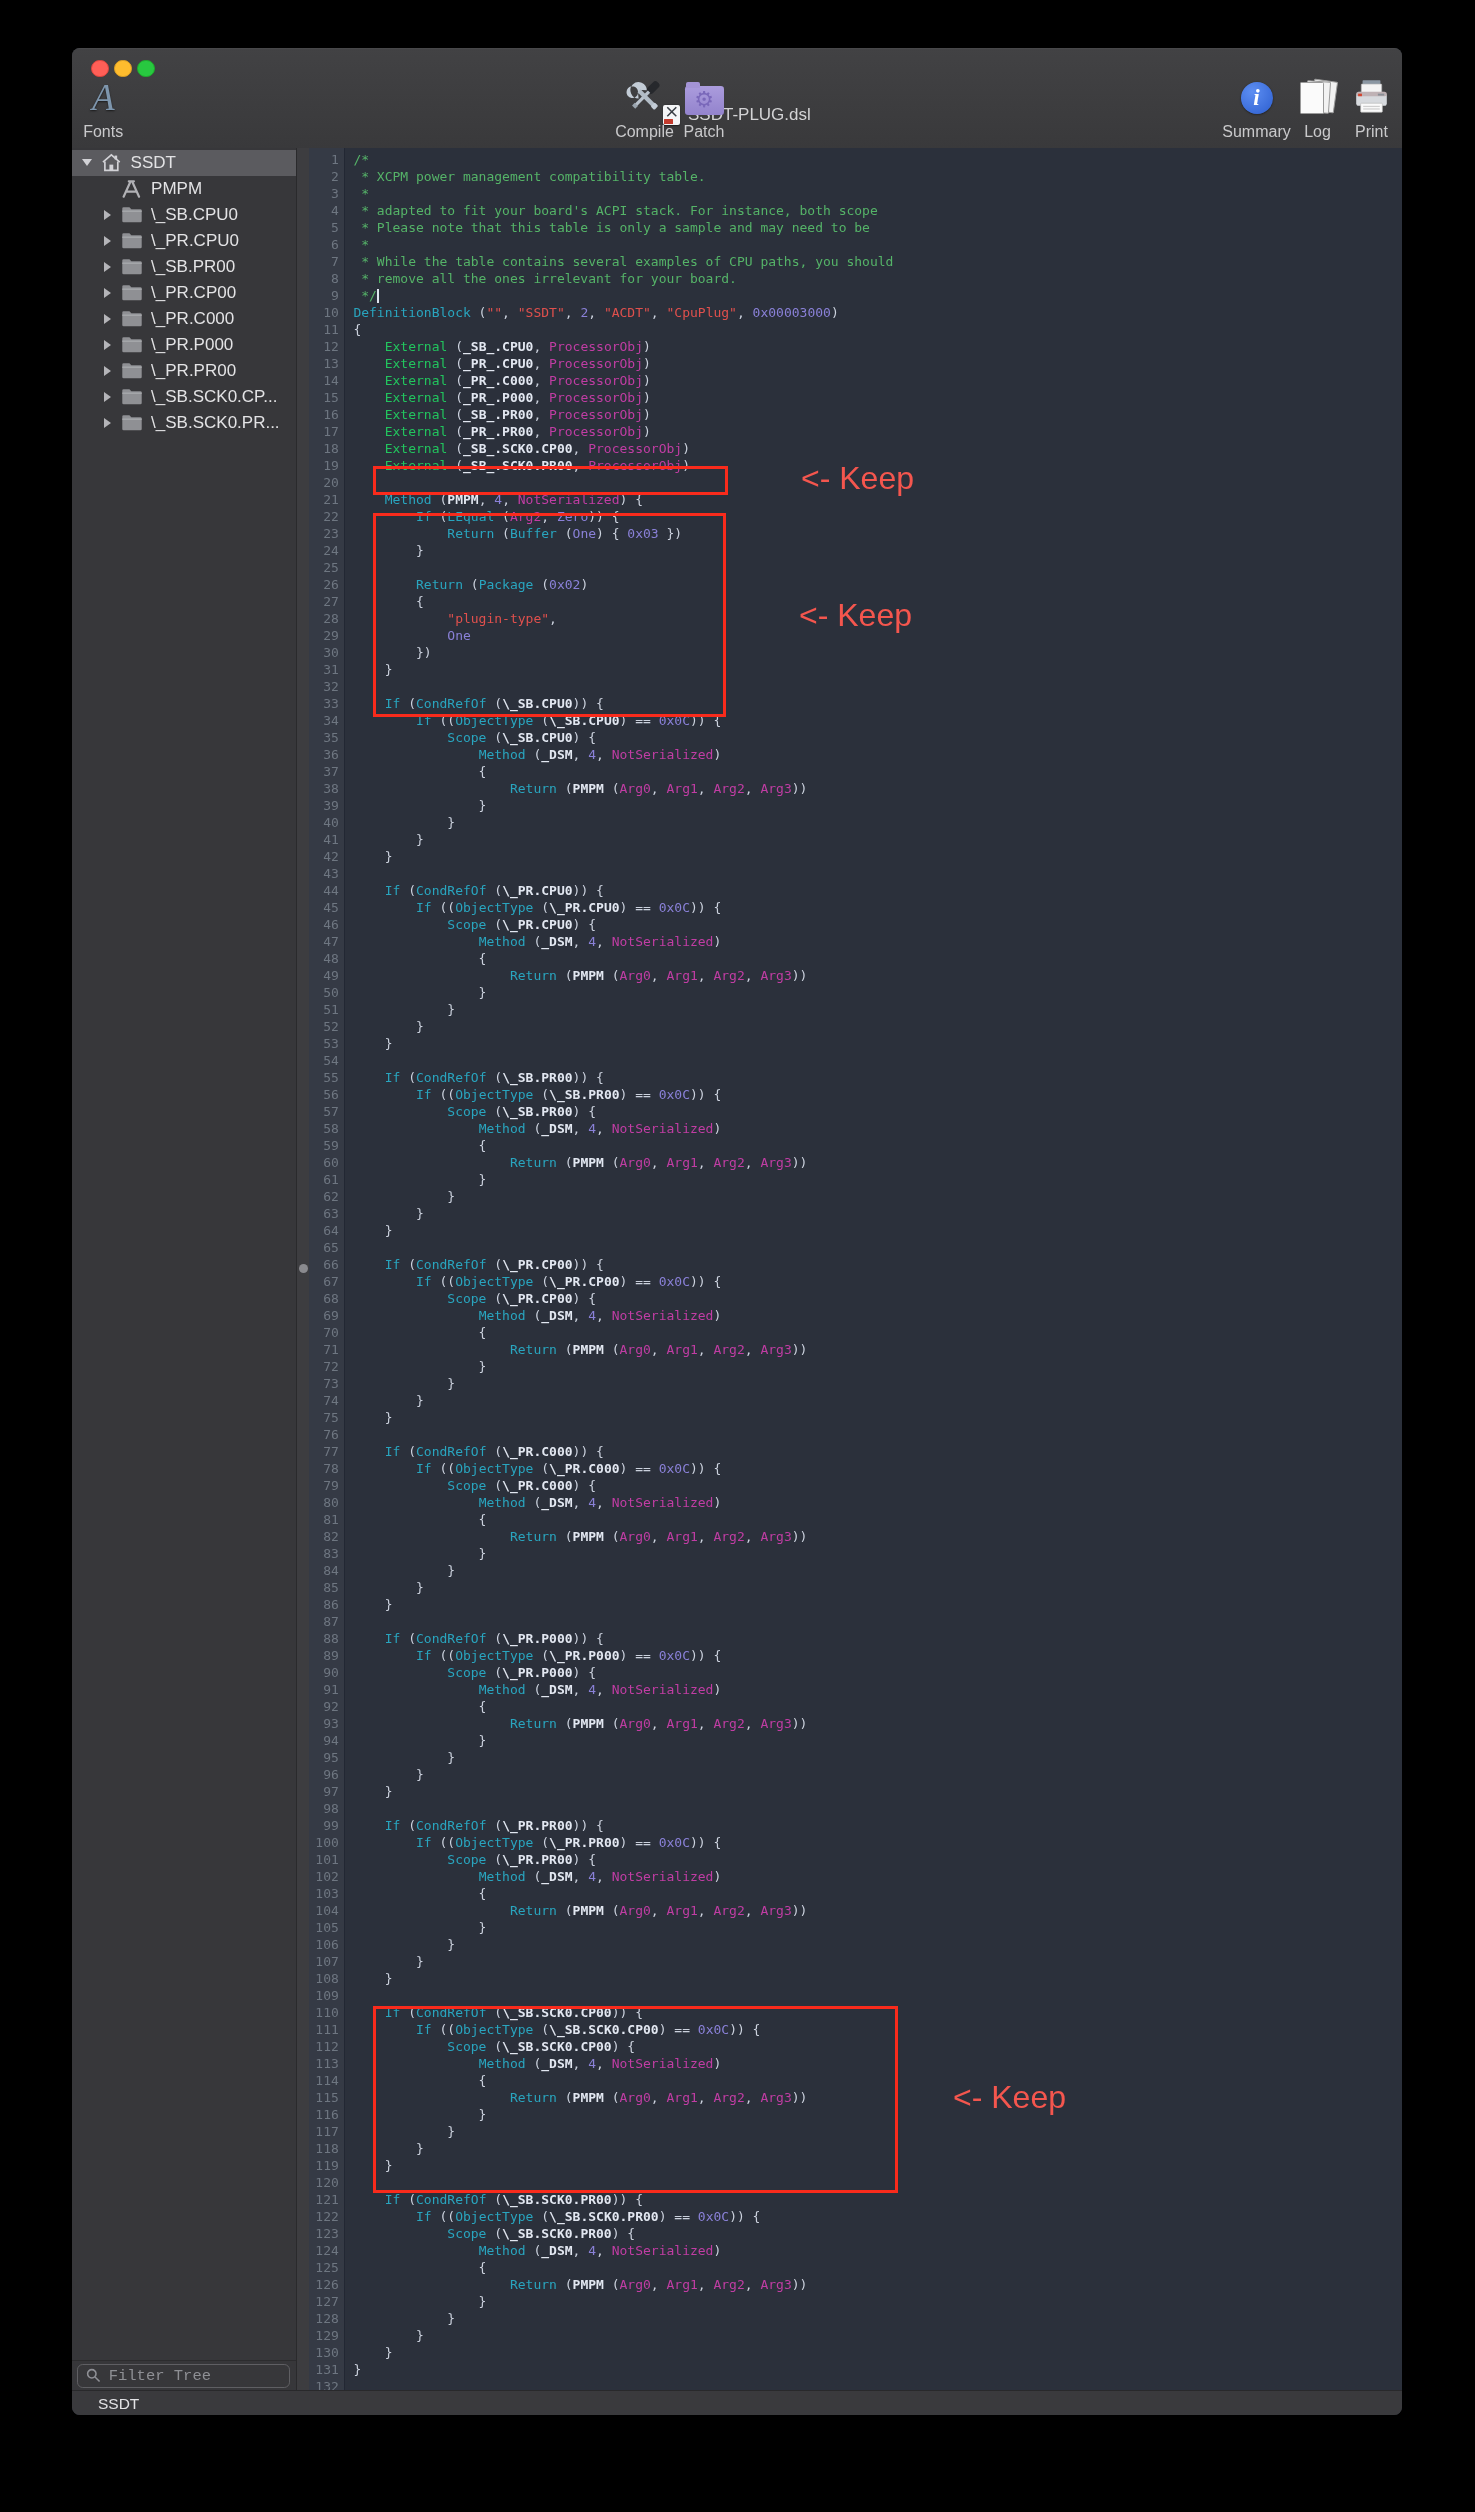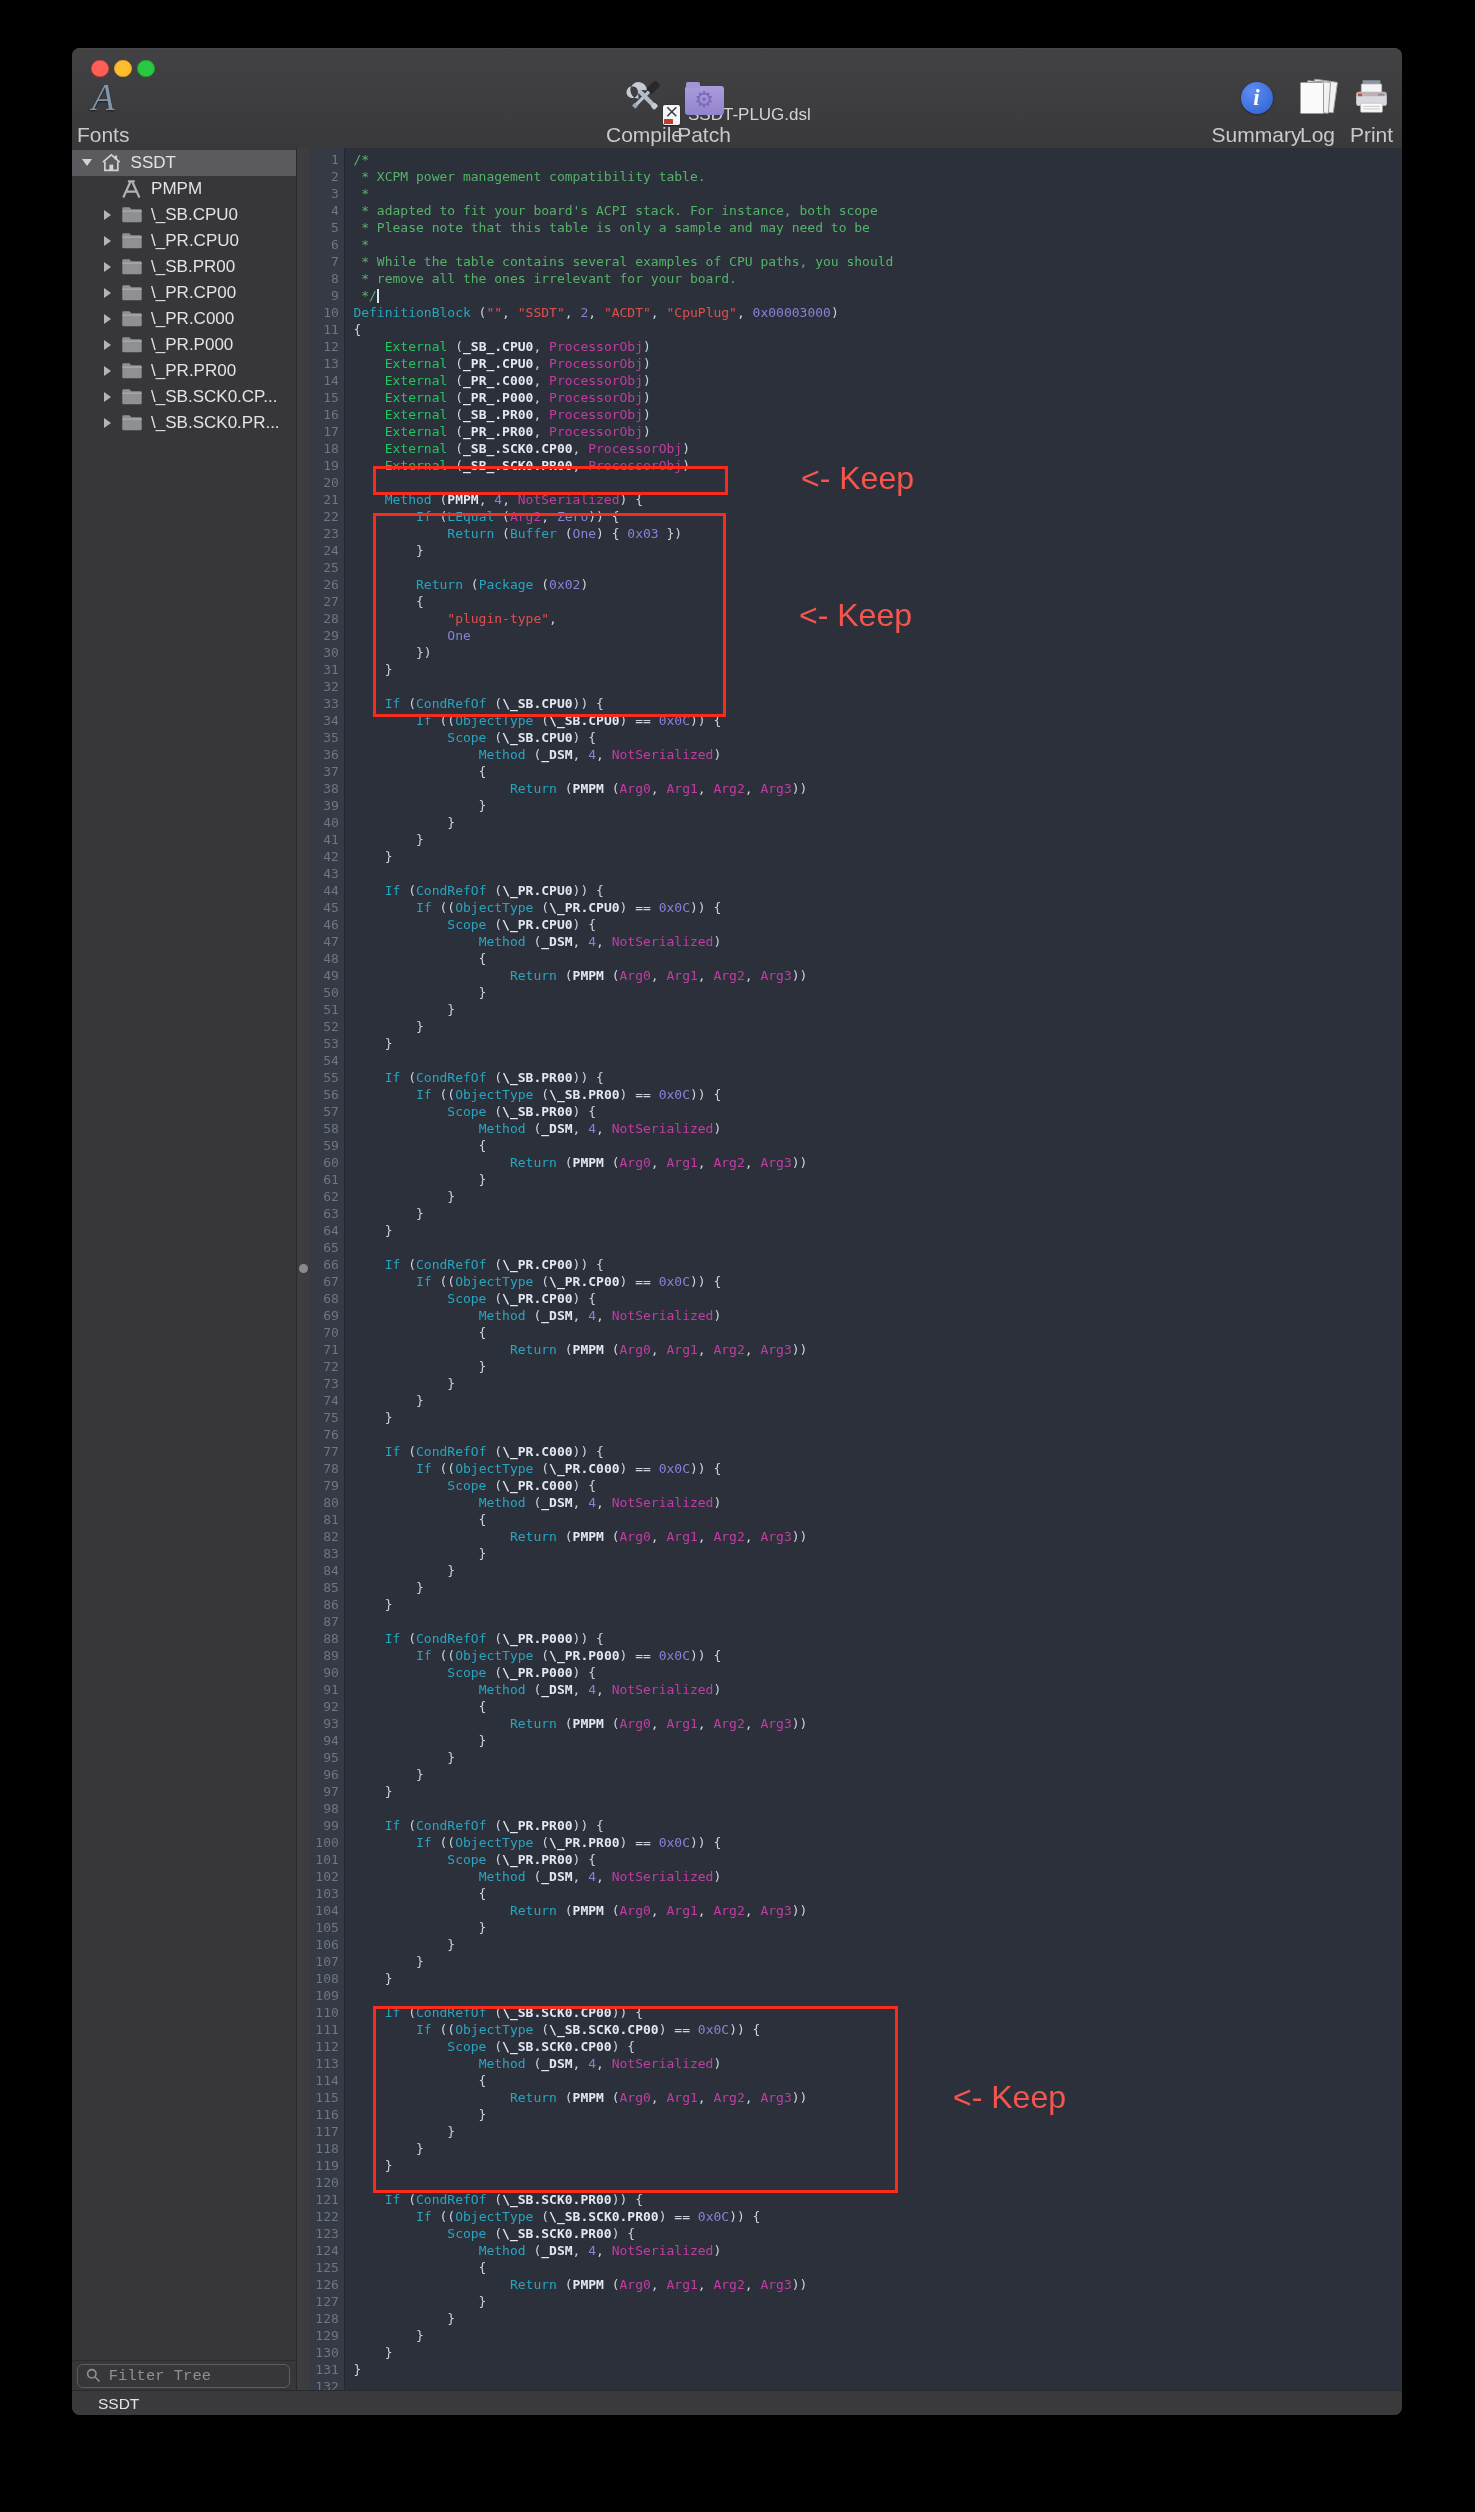--- a/index.html
+++ b/index.html
@@ -17,21 +17,21 @@
   .t-min{left:42px;background:#febc2e;border:0.6px solid #dea123;}
   .t-zoom{left:65px;background:#28c840;border:0.6px solid #1dad2b;}
   .titlebar{position:absolute;top:3.9px;left:0;right:0;height:30px;display:flex;
             align-items:center;justify-content:center;gap:7.8px;margin-top:48px;}
   .doc-icon{width:17px;height:20.7px;background:#f4f5f7;border-radius:1.9px;position:relative;box-shadow:0 0.6px 1.3px rgba(0,0,0,.5);}
   .doc-icon .scribble{position:absolute;left:2.6px;top:1.9px;width:11.6px;height:11.6px;}
   .doc-icon .dsl{position:absolute;left:1.3px;bottom:1.3px;width:8.4px;height:5.2px;background:#c23b2e;border-radius:0.6px;}
   .title-text{color:#d3d3d5;font-size:17px;}
   .tb-item{position:absolute;top:28.4px;display:flex;flex-direction:column;align-items:center;}
   .tb-icon{height:43px;display:flex;align-items:center;justify-content:center;}
-  .tb-label{margin-top:3.9px;font-size:21px;color:#c9c9cb;}
+  .tb-label{margin-top:3.9px;font-size:16px;color:#c9c9cb;}
   .fonts-a{font-family:"Liberation Serif",serif;font-style:italic;font-size:37px;color:#7e96ad;
            text-shadow:0 1.3px 1.9px rgba(0,0,0,.6);line-height:39px;}
   .patch-folder{width:39px;height:28.4px;background:linear-gradient(#ab9cdd,#9383cd);border-radius:3.2px;
                 position:relative;display:flex;align-items:center;justify-content:center;margin-top:5.2px;}
   .patch-folder:before{content:"";position:absolute;top:-4.5px;left:1.3px;width:14.2px;height:5.8px;
                 border-radius:1.9px 1.9px 0 0;background:#a494d6;}
   .patch-gear{font-size:22px;color:#7a68ba;line-height:22px;}
   .summary-circle{width:32px;height:32px;border-radius:50%;
                 background:radial-gradient(circle at 35% 30%,#5d8ef2,#2c5ecf);
                 display:flex;align-items:center;justify-content:center;box-shadow:0 0.6px 1.9px rgba(0,0,0,.5);}

